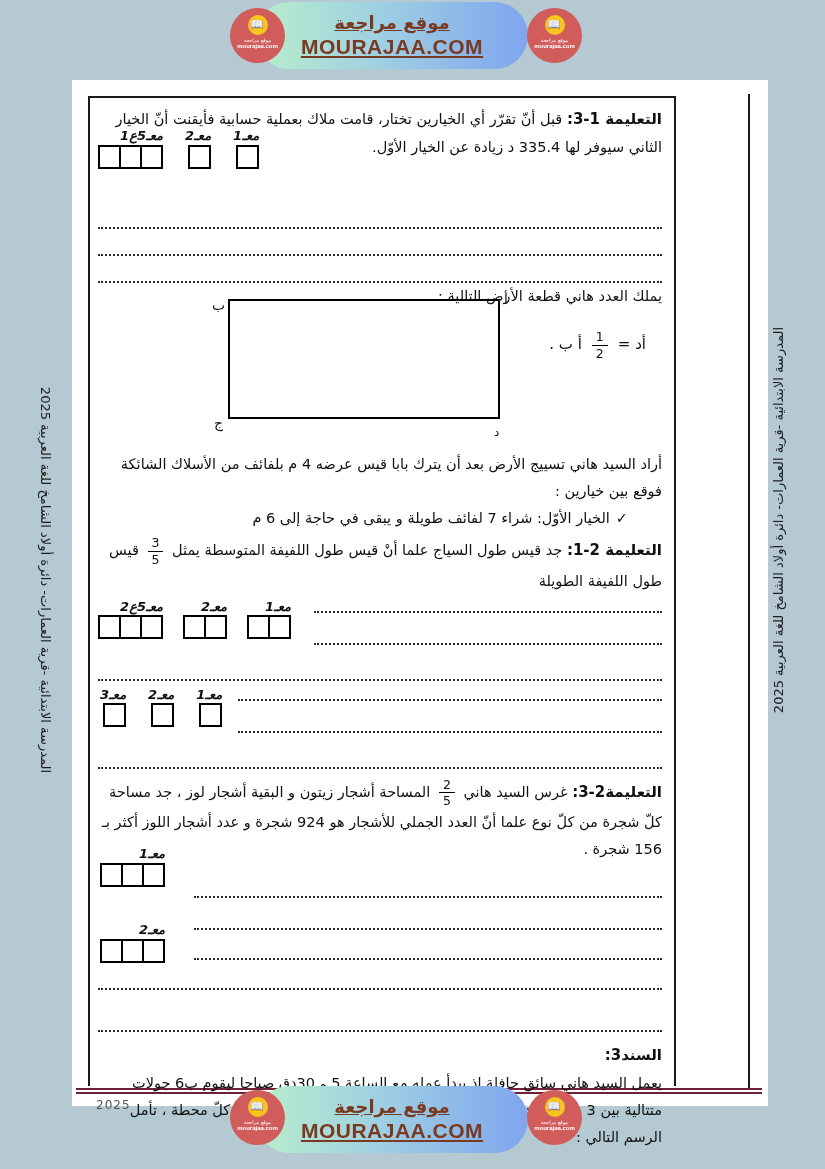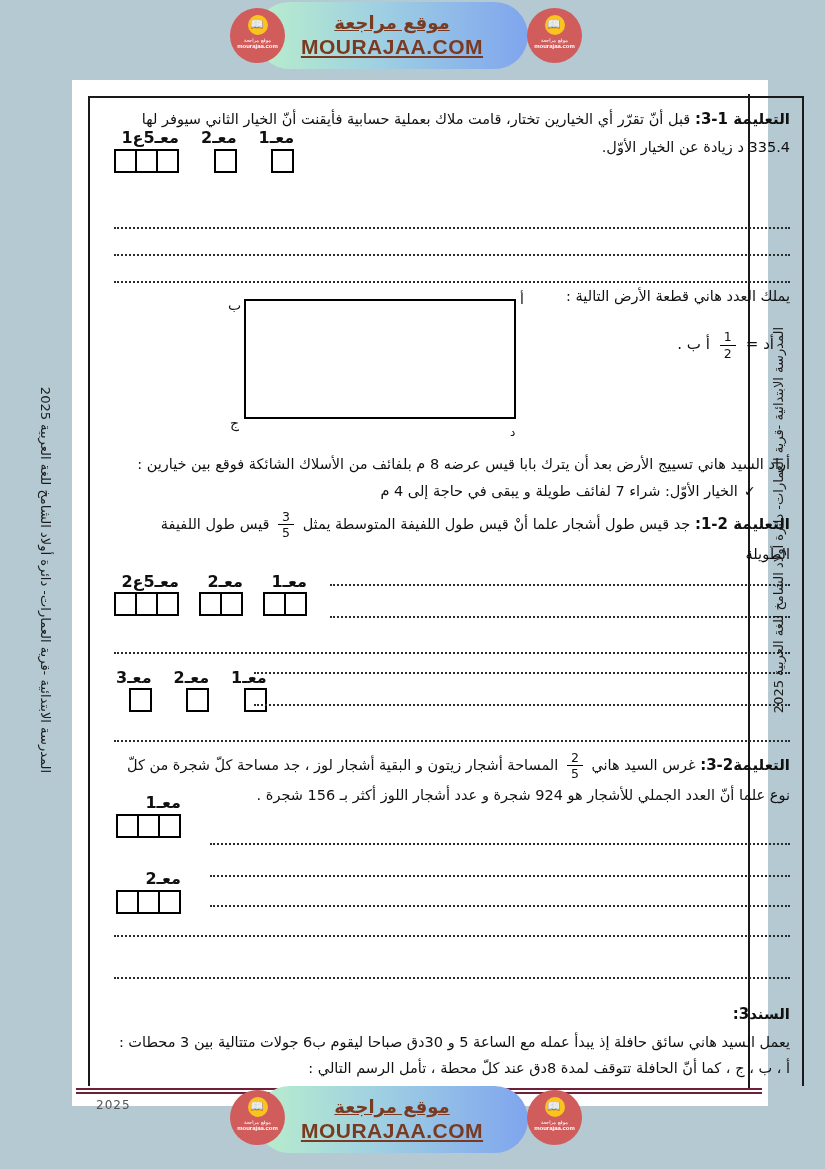--- a/index.html
+++ b/index.html
@@ -19,33 +19,33 @@
   .logo .t1 { font-size:5px; color:#fff; text-align:center; }
   .logo .t2 { font-size:6px; color:#fff; text-align:center; font-weight:bold; font-family:"Liberation Sans",sans-serif; }
 
   
   .page { position:absolute; left:72px; top:80px; width:696px; height:1026px; background:#ffffff; z-index:5; }
   .vline-extra { position:absolute; left:676px; top:14px; width:2px; height:996px; background:#1a1a1a; }
   .maroon-line { position:absolute; left:4px; top:1008px; width:686px; height:6px;
                  border-top:2px solid #6e2136; border-bottom:2px solid #6e2136; }
   .footer-note { position:absolute; left:24px; top:1018px; font-size:12px; color:#555; letter-spacing:1px; }
 
-  .content { position:absolute; left:16px; top:16px; width:716px; height:990px;
+  .content { position:absolute; left:16px; top:16px; width:588px; height:990px;
              border:2px solid #1a1a1a; border-bottom:none; direction:rtl; color:#101010;
-             padding:8px 12px 0 24px; font-size:14.5px; line-height:1.85; }
+             padding:8px 12px 0 8px; font-size:14.5px; line-height:1.85; }
   b.title { font-size:15px; }
 
   
   .dline { border-bottom:2px dotted #2a2a2a; height:27px; }
   .dline.abs { position:absolute; height:0; border-bottom:2px dotted #2a2a2a; }
 
   
   .marks { position:absolute; display:flex; direction:ltr; align-items:flex-end; gap:22px; }
   .mgroup { display:flex; flex-direction:column; align-items:flex-end; }
-  .mlabel { font-size:16px; font-weight:bold; line-height:1.3; direction:rtl; }
+  .mlabel { font-size:13px; font-weight:bold; line-height:1.3; direction:rtl;font-style:italic; }
   .cells  { display:flex; }
   .cells .cell { width:23px; height:24px; border:2px solid #000; background:#fff; margin-left:-2px; }
 
   
   .figure { position:relative; height:168px; }
   .rect { position:absolute; left:130px; top:16px; width:272px; height:120px; border:2px solid #000; }
   .corner { position:absolute; font-size:14px; }
   .equation { position:absolute; right:16px; top:46px; display:inline-flex; direction:rtl; align-items:center; gap:6px; font-size:15px; }
   .frac { display:inline-block; text-align:center; font-size:12.5px; line-height:1.25; vertical-align:middle; margin:0 4px; }
   .frac .num { display:block; border-bottom:1.5px solid #000; padding:0 4px; }
@@ -134,28 +134,28 @@
         <span class="equation">
           <span>أد =</span>
           <span class="frac">
             <span class="num">1</span>
             <span class="den">2</span>
           </span>
           <span>أ ب .</span>
         </span>
       </div>
 
-      <div>أراد السيد هاني تسييج الأرض بعد أن يترك بابا قيس عرضه 8 م بلفائف من الأسلاك الشائكة  فوقع بين خيارين :</div>
+      <div>أراد السيد هاني تسييج الأرض بعد أن يترك بابا قيس عرضه 4 م بلفائف من الأسلاك الشائكة  فوقع بين خيارين :</div>
       <div class="opt">
-        <span class="check">✓</span><span>الخيار الأوّل: شراء 7 لفائف طويلة و يبقى في حاجة إلى 4 م</span>
+        <span class="check">✓</span><span>الخيار الأوّل: شراء 7 لفائف طويلة و يبقى في حاجة إلى 6 م</span>
       </div>
 
       <div style="margin-top:4px;">
         <b class="title">التعليمة 2-1:</b>
-        <span>جد قيس طول أشجار علما أنْ قيس طول اللفيفة المتوسطة يمثل</span>
+        <span>جد قيس طول السياج علما أنْ قيس طول اللفيفة المتوسطة يمثل</span>
         <span class="frac">
           <span class="num">3</span>
           <span class="den">5</span>
         </span>
         <span>قيس طول اللفيفة الطويلة</span>
       </div>
 
       <div class="relblock" style="height:66px;">
         <div class="marks" style="left:2px; top:4px;">
           <div class="mgroup">
@@ -181,21 +181,21 @@
               </div>
           </div>
         </div>
         <div class="dline abs" style="left:216px; right:0; top:16px;"></div>
         <div class="dline abs" style="left:216px; right:0; top:48px;"></div>
       </div>
       <div class="dline" style="height:20px;"></div>
 
 
       <div class="relblock" style="height:68px;">
-        <div class="marks" style="left:2px; top:6px;margin-top:8px;">
+        <div class="marks" style="left:2px; top:6px;">
           <div class="mgroup">
             <div class="mlabel">معـ3</div>
             <div class="cells">
                 <div class="cell"></div>
               </div>
           </div>
           <div class="mgroup">
             <div class="mlabel">معـ2</div>
             <div class="cells">
                 <div class="cell"></div>
@@ -247,21 +247,21 @@
                 <div class="cell"></div>
               </div>
           </div>
         </div>
         <div class="dline abs" style="left:96px; right:0; top:18px;"></div>
         <div class="dline abs" style="left:96px; right:0; top:48px;"></div>
         <div class="dline abs" style="left:0;   right:0; top:78px;"></div>
       </div>
       <div class="dline" style="height:18px;"></div>
 
-      <div style="margin-top:22px;"><b class="title">السند3:</b></div>
+      <div style="margin-top:10px;"><b class="title">السند3:</b></div>
       <div>يعمل السيد هاني سائق حافلة إذ يبدأ عمله مع الساعة 5 و 30دق صباحا ليقوم ب6 جولات متتالية بين 3 محطات : أ ، ب ، ج  ، كما أنّ الحافلة تتوقف لمدة 8دق عند كلّ محطة ، تأمل الرسم التالي :</div>
 
     </div>
   </div>
 
   <div class="logo" style="left:230px; top:1090px;">
     <div class="dot">📖</div>
     <div class="t1">موقع مراجعة</div>
     <div class="t2">mourajaa.com</div>
   </div>

